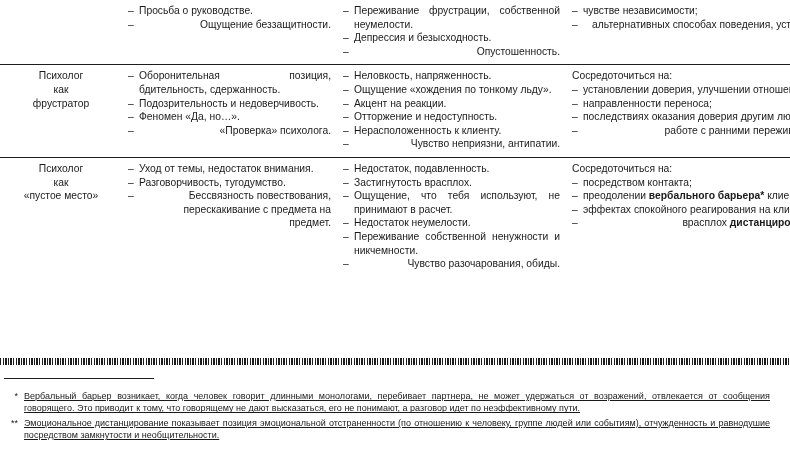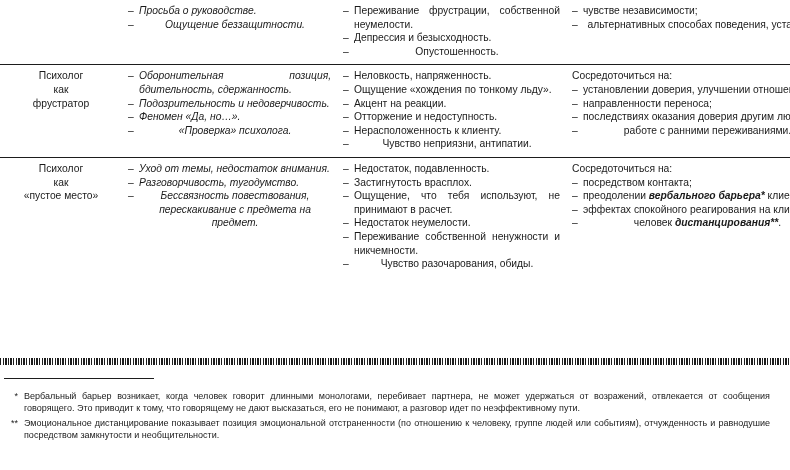--- a/index.html
+++ b/index.html
@@ -29,21 +29,21 @@
     border-collapse: collapse;
     table-layout: fixed;
   }
   .tbl td {
     vertical-align: top;
     padding: 4px 6px 6px 6px;
     font-size: 10.3px;
     line-height: 13.6px;
   }
   .c1 { width: 110px; margin-top: 40px; }
-  .c2 { width: 203px; font-style: italic; }
+  .c2 { width: 203px; }
   .c3 { width: 217px; margin-top: 36px; }
   .c4 { width: 260px; }
 
   .row-sep td {
     border-top: 1.6px solid #1d1d1d;
   }
 
   
   .rowlabel {
     text-align: center;
@@ -66,27 +66,27 @@
     text-align: justify;
     text-justify: inter-word;
     hyphens: manual;
   }
   ul.dash > li::before {
     content: "\2013";
     position: absolute;
     left: 0;
     top: 0;
   }
-  ul.dash > li:last-child { text-align: center; }
+  ul.dash > li:last-child { text-align: right; }
 
   .lead {
     margin: 0 0 0 0;
   }
 
-  .bi { font-weight: bold; font-style: italic; }
+  .bi { font-weight: bold; }
 
   
   .bottom-band {
     position: absolute;
     left: 0;
     top: 358px;
     width: 790px;
     height: 7px;
     background:
       repeating-linear-gradient(to right,
@@ -125,20 +125,21 @@
     box-sizing: border-box;
     font-size: 9px;
     line-height: 12.4px;
   }
   .fn-text {
     flex: 1 1 auto;
     text-align: justify;
     text-justify: inter-word;
     padding-right: 20px;
     hyphens: manual;
+    text-decoration: underline;
   }
 </style>
 </head>
 <body>
 
 <div class="page">
 
   <table class="tbl">
     <tbody>
 
@@ -222,21 +223,21 @@
             <li>Переживание собственной ненужности и никчемности.</li>
             <li>Чувство разочарования, обиды.</li>
           </ul>
         </td>
         <td class="c4">
           <div class="lead">Сосредоточиться на:</div>
           <ul class="dash">
               <li><span>посредством контакта;</span></li>
               <li><span>преодолении </span><span class="bi">вербального барьера*</span><span> клиента;</span></li>
               <li><span>эффектах спокойного реагирования на клиента;</span></li>
-              <li><span>человек </span><span class="bi">дистанцирования**</span><span>.</span></li>
+              <li><span>врасплох </span><span class="bi">дистанцирования**</span><span>.</span></li>
             </ul>
         </td>
       </tr>
 
     </tbody>
   </table>
 
   <div class="bottom-band"></div>
   <div class="footnote-rule"></div>
 

